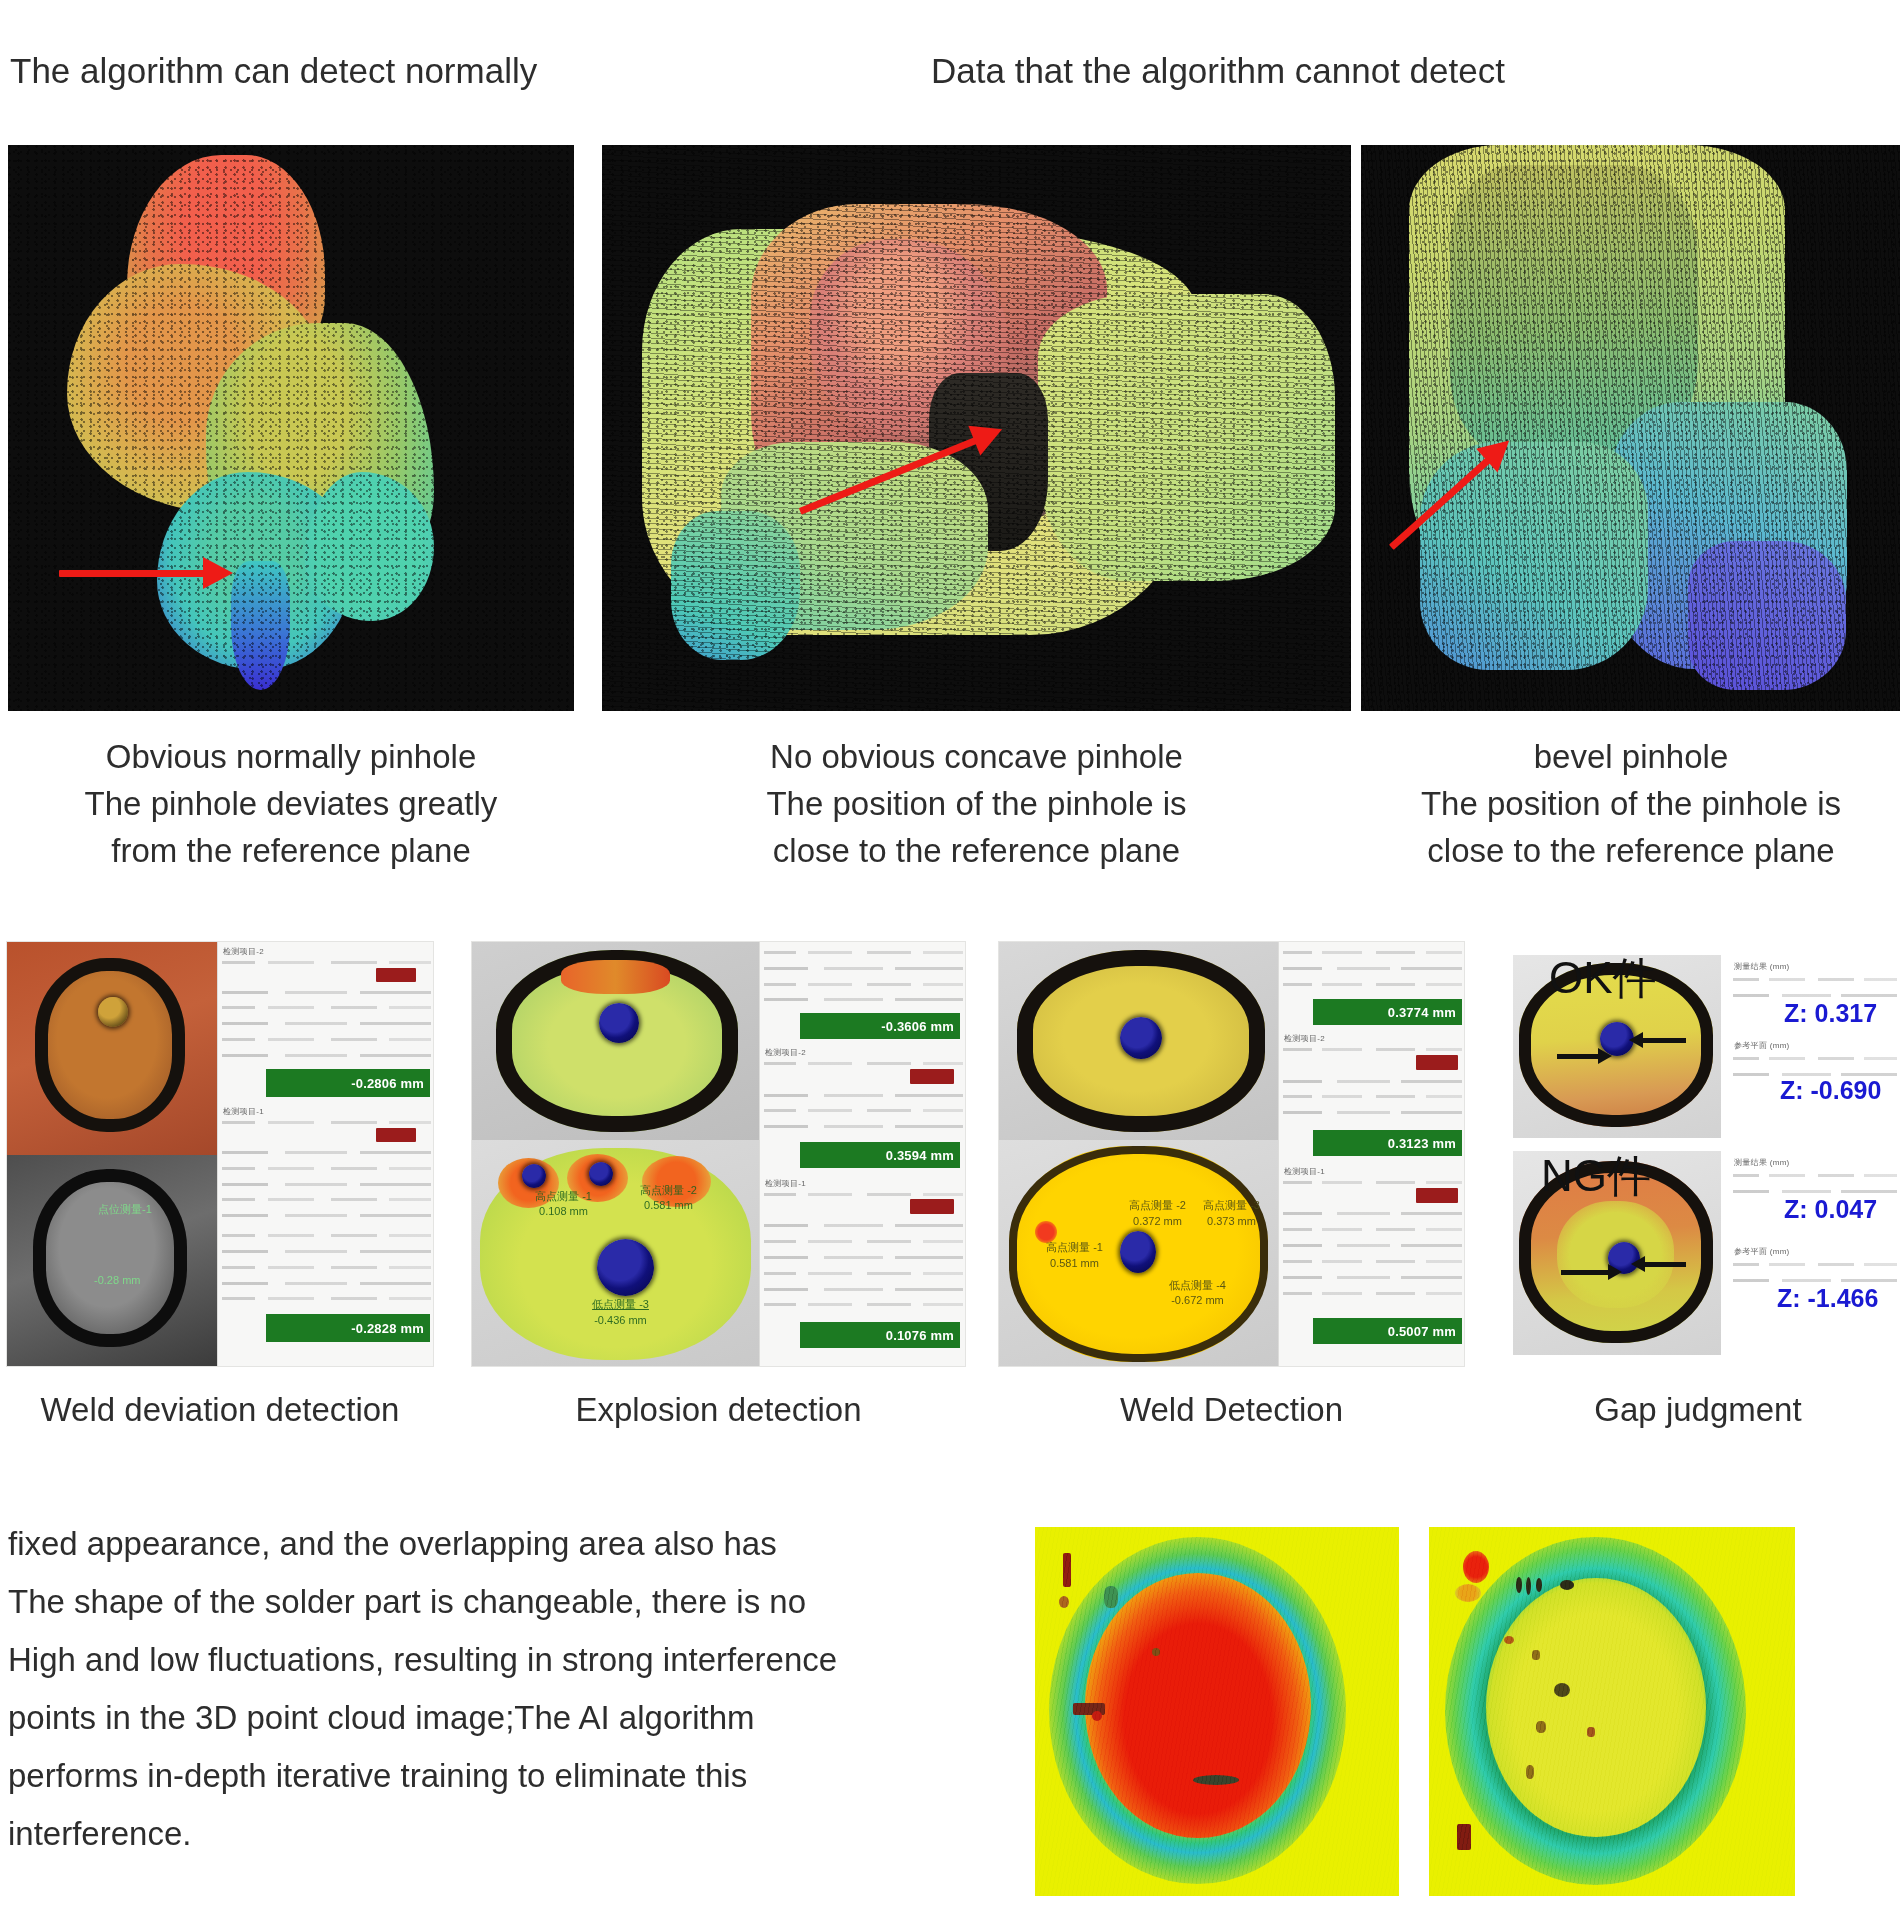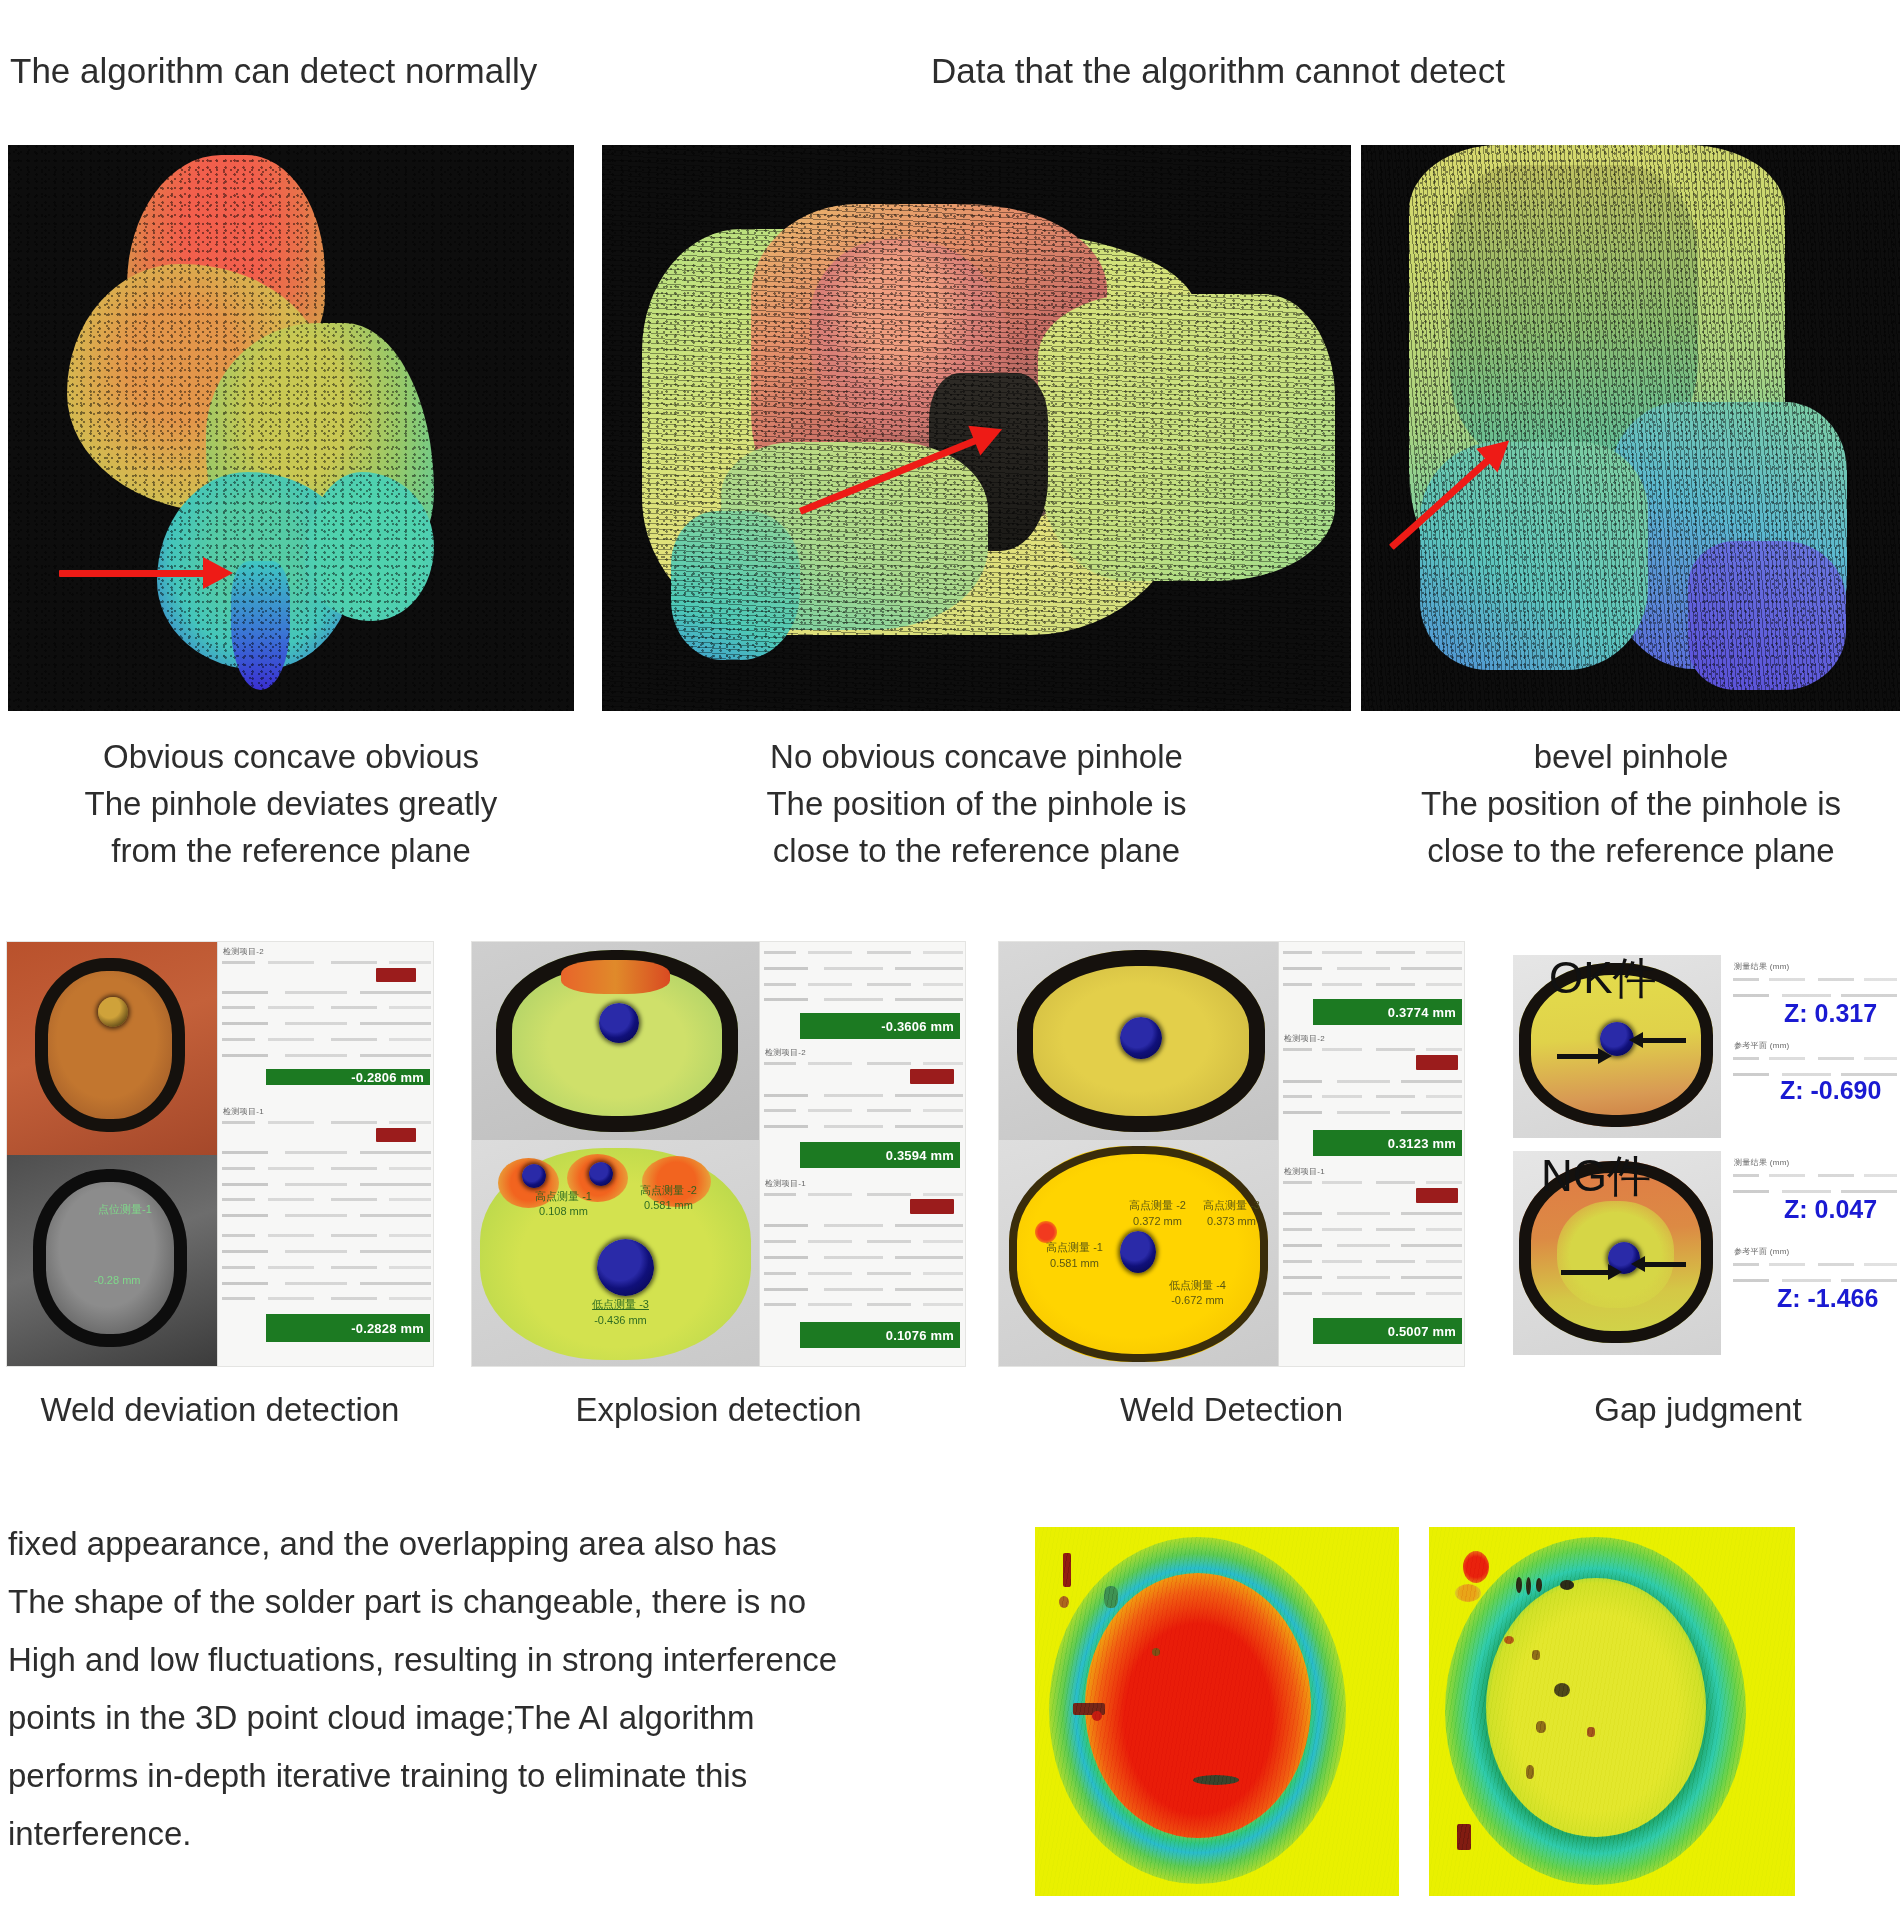--- a/index.html
+++ b/index.html
@@ -329,21 +329,21 @@
       <div class="scanlines tight"></div>
       <div class="speck-layer"></div>
     </div>
     <div class="arrow" style="left:30px;top:402px;width:158px;transform:rotate(-42deg);">
       <div class="shaft" style="width:134px;"></div>
       <div class="head" style="left:129px;"></div>
     </div>
   </div>
 
   <div class="cap1" id="cap1a">
-    <div>Obvious concave obvious</div>
+    <div>Obvious normally pinhole</div>
     <div>The pinhole deviates greatly</div>
     <div>from the reference plane</div>
   </div>
   <div class="cap1" id="cap1b">
     <div>No obvious concave pinhole</div>
     <div>The position of the pinhole is</div>
     <div>close to the reference plane</div>
   </div>
   <div class="cap1" id="cap1c">
     <div>bevel pinhole</div>
@@ -373,21 +373,21 @@
 
     <div class="ui-side" style="left:210px;top:0;width:218px;height:426px;">
       <div class="sect-title" style="top:4px;">检测项目-2</div>
       <div class="frow" style="top:16px;"></div>
       <div class="redbox" style="left:158px;top:26px;width:40px;height:14px;"></div>
       <div class="frow line2" style="top:46px;"></div>
       <div class="frow" style="top:61px;"></div>
       <div class="frow line2" style="top:77px;"></div>
       <div class="frow" style="top:93px;"></div>
       <div class="frow line2" style="top:109px;"></div>
-      <div class="greenbox" style="left:48px;top:127px;width:164px;height:16px;">-0.2806 mm</div>
+      <div class="greenbox" style="left:48px;top:127px;width:164px;height:28px;">-0.2806 mm</div>
       <div class="sect-title" style="top:164px;">检测项目-1</div>
       <div class="frow" style="top:176px;"></div>
       <div class="redbox" style="left:158px;top:186px;width:40px;height:14px;"></div>
       <div class="frow line2" style="top:206px;"></div>
       <div class="frow" style="top:222px;"></div>
       <div class="frow line2" style="top:238px;"></div>
       <div class="frow" style="top:253px;"></div>
       <div class="frow line2" style="top:269px;"></div>
       <div class="frow" style="top:289px;"></div>
       <div class="frow line2" style="top:305px;"></div>

